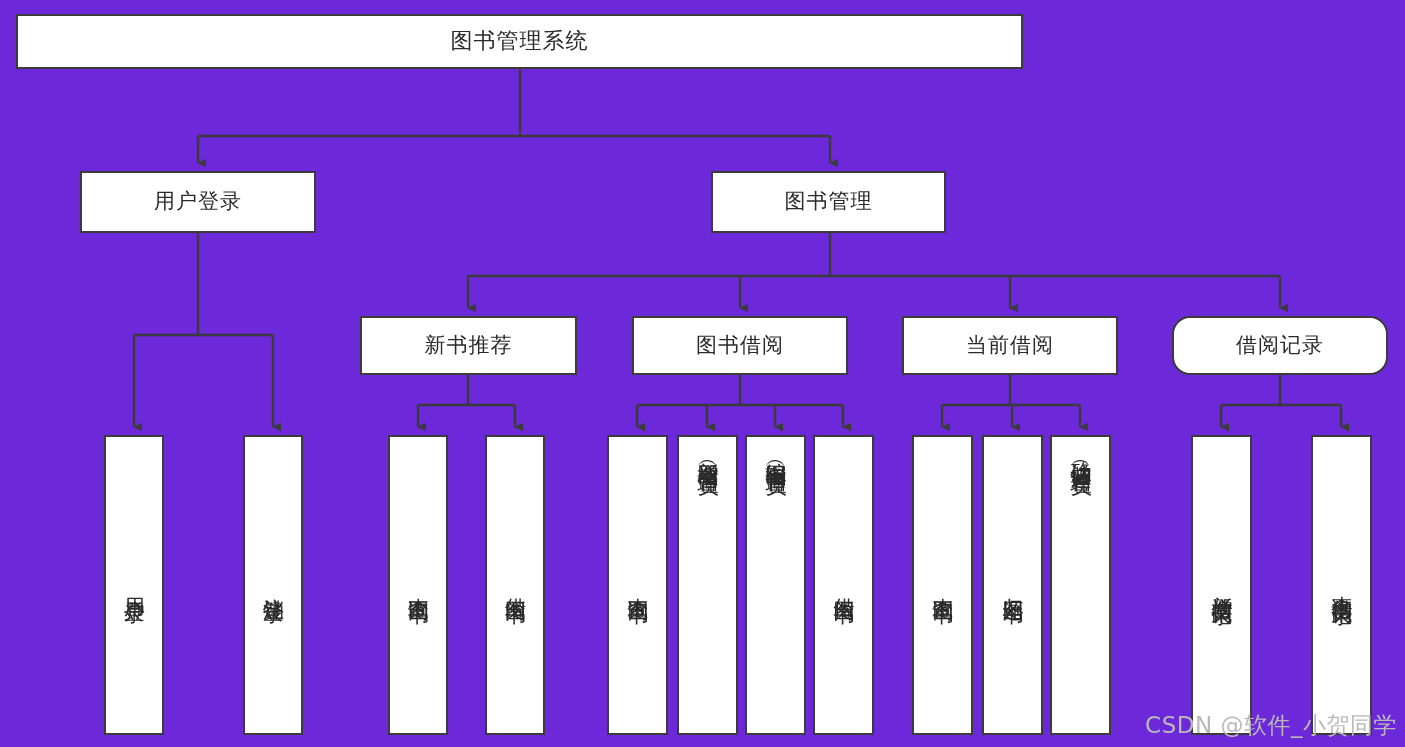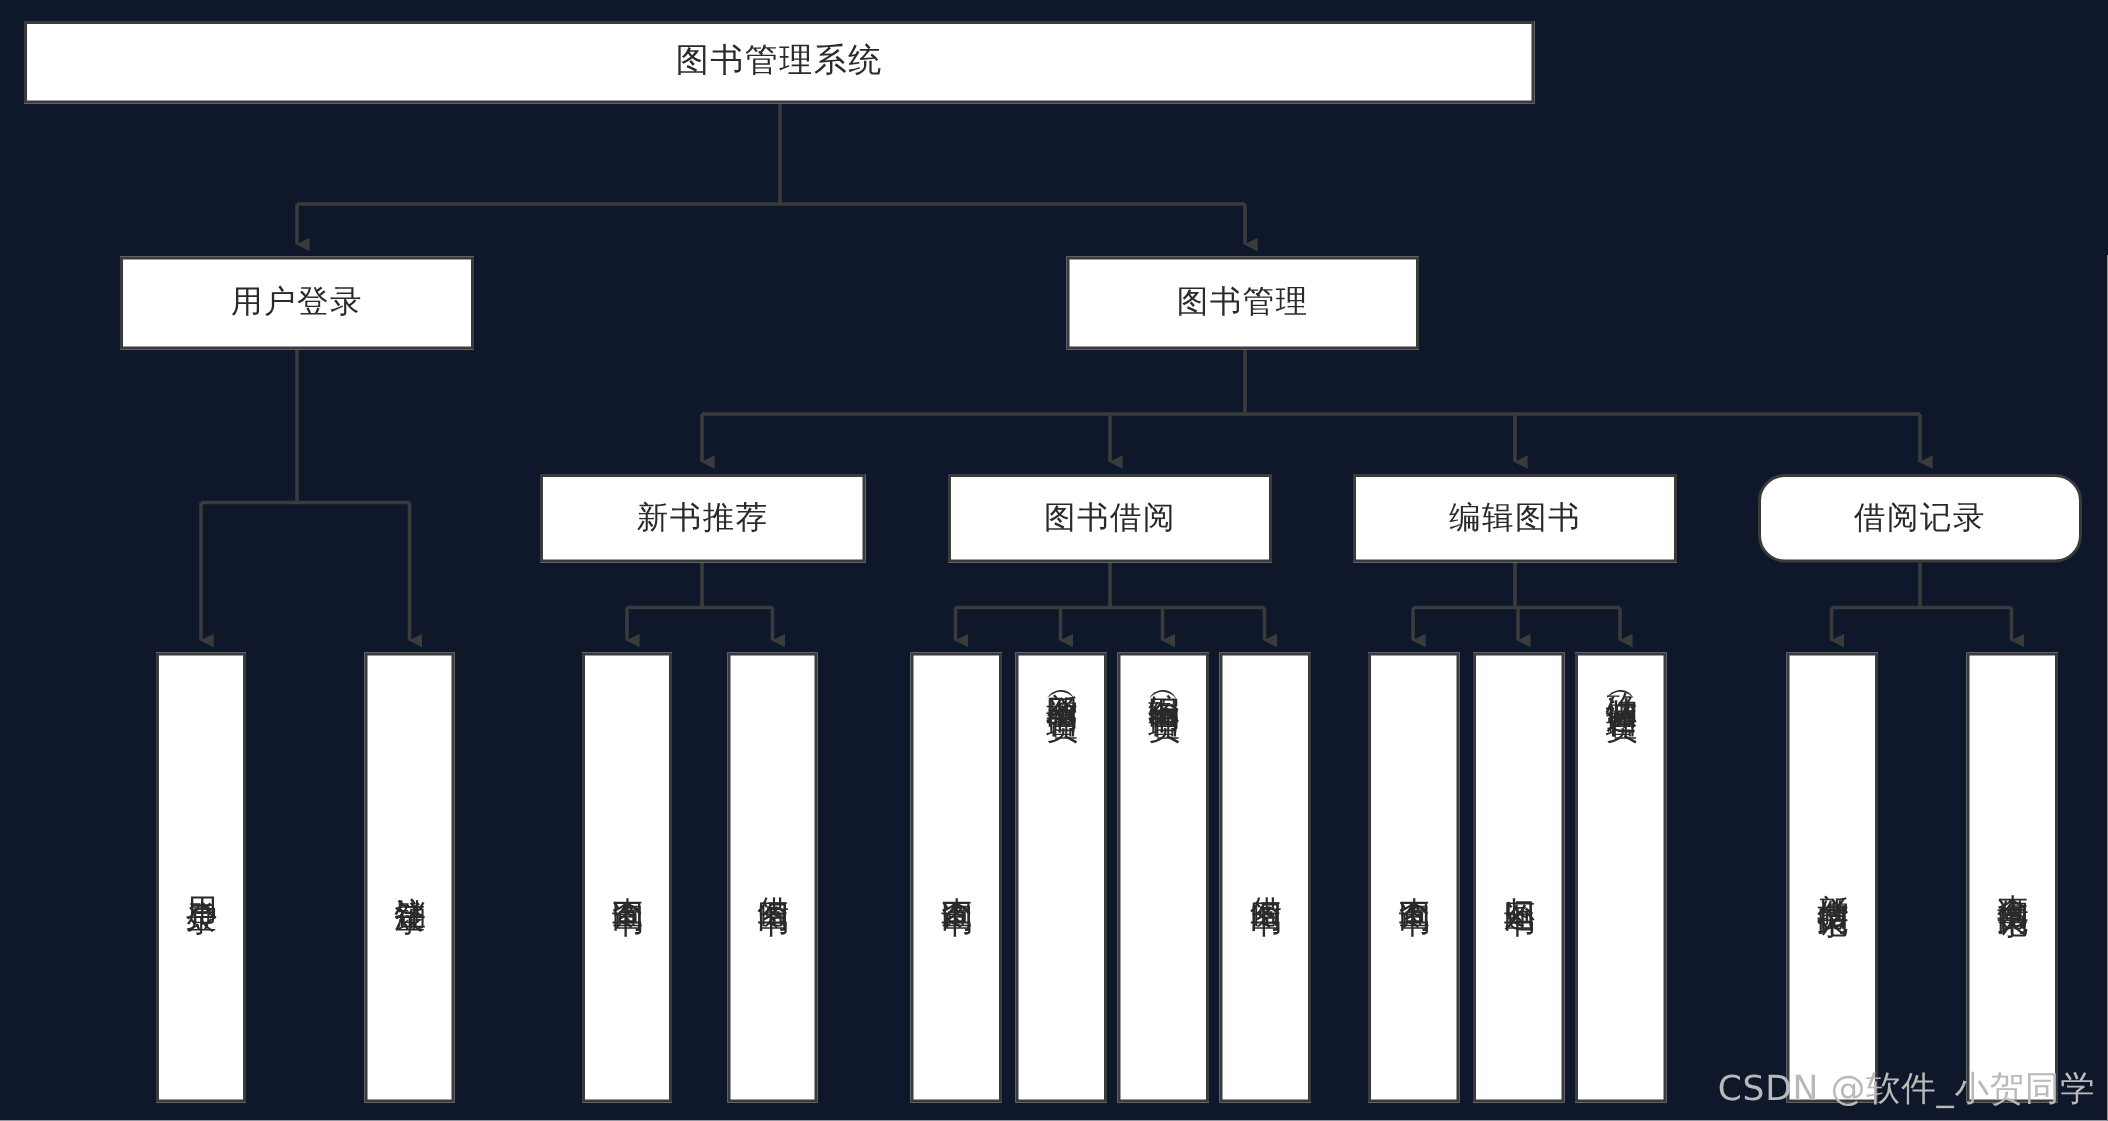--- a/index.html
+++ b/index.html
@@ -7,21 +7,21 @@
     padding: 0;
     background: #ffffff;
   }
   body {
     font-family: "DejaVu Sans", "Liberation Sans", sans-serif;
   }
   #canvas {
     position: relative;
     width: 1405px;
     height: 747px;
-    background: #0f172a;
+    background: #6d28d9;
     overflow: hidden;
   }
   svg.wires {
     position: absolute;
     left: 0;
     top: 0;
     width: 1405px;
     height: 747px;
     pointer-events: none;
   }
@@ -132,21 +132,21 @@
     <span>图书管理</span>
   </div>
 
   <div class="node horiz" style="left:360px; top:316px; width:217px; height:59px;">
     <span>新书推荐</span>
   </div>
   <div class="node horiz" style="left:632px; top:316px; width:216px; height:59px;text-align:center;">
     <span>图书借阅</span>
   </div>
   <div class="node horiz" style="left:902px; top:316px; width:216px; height:59px;">
-    <span>编辑图书</span>
+    <span>当前借阅</span>
   </div>
   <div class="node horiz" style="left:1172px; top:316px; width:216px; height:59px;border-radius:18px;">
     <span>借阅记录</span>
   </div>
 
   <div class="node vert" style="left:104px; top:435px; width:60px; height:300px; align-items:center;">
     <span class="vtext">用户登录</span>
   </div>
   <div class="node vert" style="left:243px; top:435px; width:60px; height:300px; align-items:center;">
     <span class="vtext">注销登录</span>

